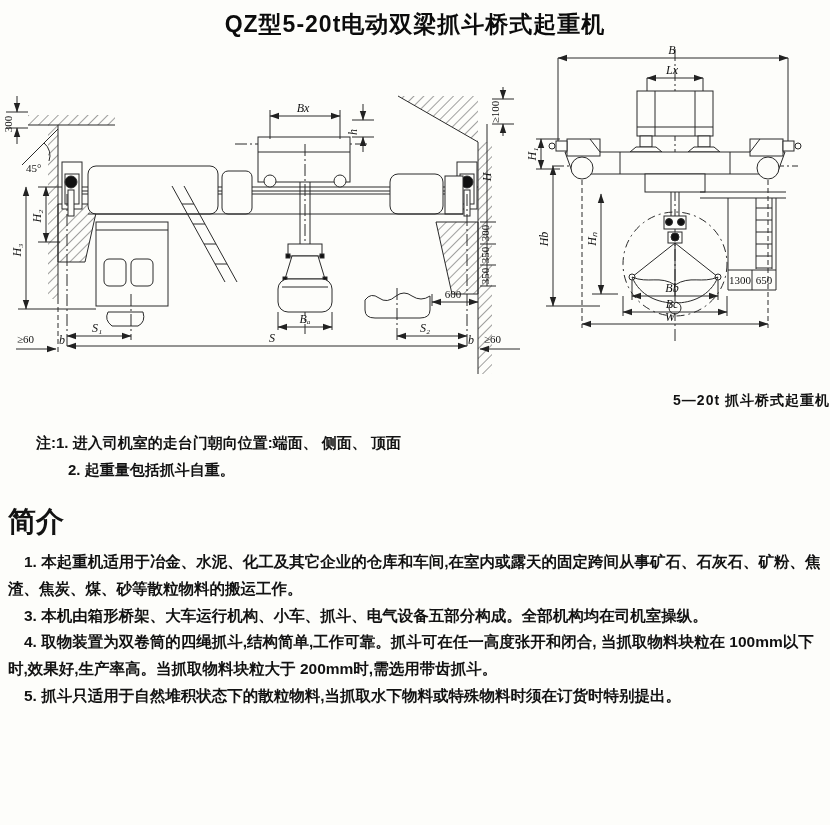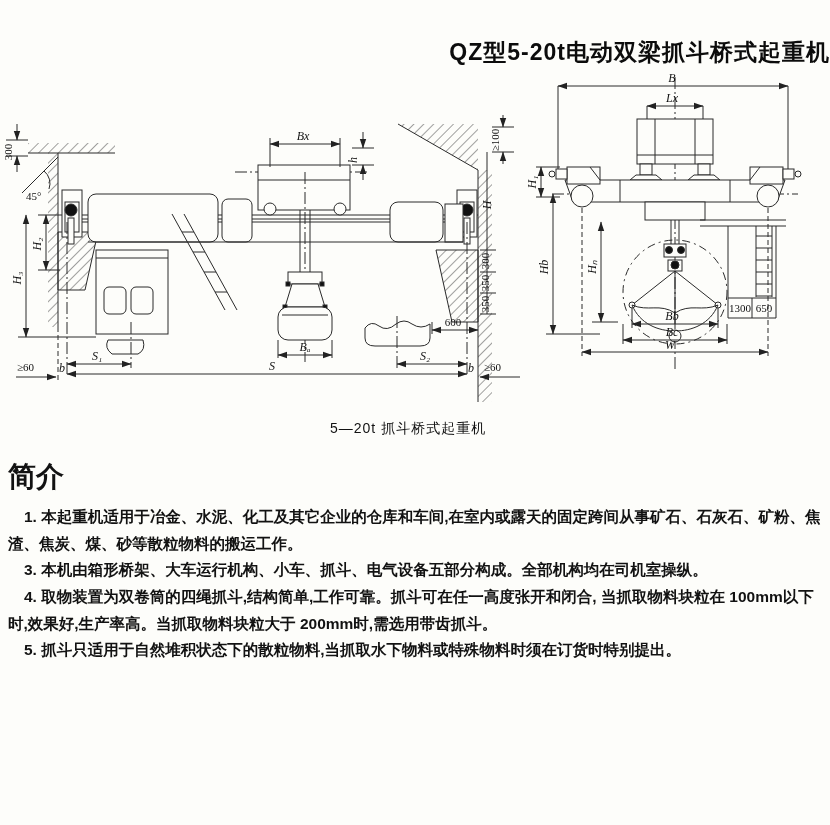--- a/index.html
+++ b/index.html
@@ -1,29 +1,29 @@
 <!DOCTYPE html>
 <html><head>
 <meta charset="utf-8">
 <style>
   html,body{margin:0;padding:0;}
   body{
     width:830px;height:825px;background:#fdfdfa;color:#121212;
     font-family:"Liberation Sans",sans-serif;overflow:hidden;
   }
   .title{
-    text-align:right;font-weight:bold;font-size:23px;letter-spacing:1px;
-    padding-top:9px;color:#0c0c0c;margin-top:28px;
+    text-align:center;font-weight:bold;font-size:23px;letter-spacing:1px;
+    padding-top:9px;color:#0c0c0c;
   }
   .drawing-wrap{position:relative;width:830px;height:340px;margin-top:4px;}
   svg text{font-family:"Liberation Serif",serif;fill:#111;}
   .dimi{font-style:italic;font-size:12px;}
   .dimn{font-size:11px;}
   .caption{
-    margin:8px 0 0 330px;font-weight:normal;font-size:14px;letter-spacing:1px;
+    margin:8px 0 0 330px;font-weight:bold;font-size:14px;letter-spacing:1px;text-align:right;
   }
   .notes{margin:20px 0 0 36px;font-weight:bold;font-size:15px;line-height:1.78;}
   .notes .indent{padding-left:32px;}
   .intro-heading{margin:20px 0 8px 8px;font-weight:bold;font-size:28px;}
   .intro p{
     margin:0 6px 0 8px;font-weight:bold;font-size:15.5px;line-height:1.72;
     text-indent:16px;
   }
 </style>
 </head>
@@ -294,20 +294,22 @@
   <text class="dimi" x="672" y="264" text-anchor="middle">Bc</text>
   <text class="dimi" x="670" y="277" text-anchor="middle">W</text>
   <text class="dimn" x="740" y="240" text-anchor="middle" font-size="10.5">1300</text>
   <text class="dimn" x="764" y="240" text-anchor="middle" font-size="10.5">650</text>
 </svg>
 </div>
 
 <div class="caption">5—20t 抓斗桥式起重机</div>
 
 <div class="notes">
+  <div>注:1. 进入司机室的走台门朝向位置:端面、 侧面、 顶面</div>
+  <div class="indent">2. 起重量包括抓斗自重。</div>
 </div>
 
 <div class="intro-heading">简介</div>
 
 <div class="intro">
   <p>1. 本起重机适用于冶金、水泥、化工及其它企业的仓库和车间,在室内或露天的固定跨间从事矿石、石灰石、矿粉、焦渣、焦炭、煤、砂等散粒物料的搬运工作。</p>
   <p>3. 本机由箱形桥架、大车运行机构、小车、抓斗、电气设备五部分构成。全部机构均在司机室操纵。</p>
   <p>4. 取物装置为双卷筒的四绳抓斗,结构简单,工作可靠。抓斗可在任一高度张开和闭合, 当抓取物料块粒在 100mm以下时,效果好,生产率高。当抓取物料块粒大于 200mm时,需选用带齿抓斗。</p>
   <p>5. 抓斗只适用于自然堆积状态下的散粒物料,当抓取水下物料或特殊物料时须在订货时特别提出。</p>
 </div>

